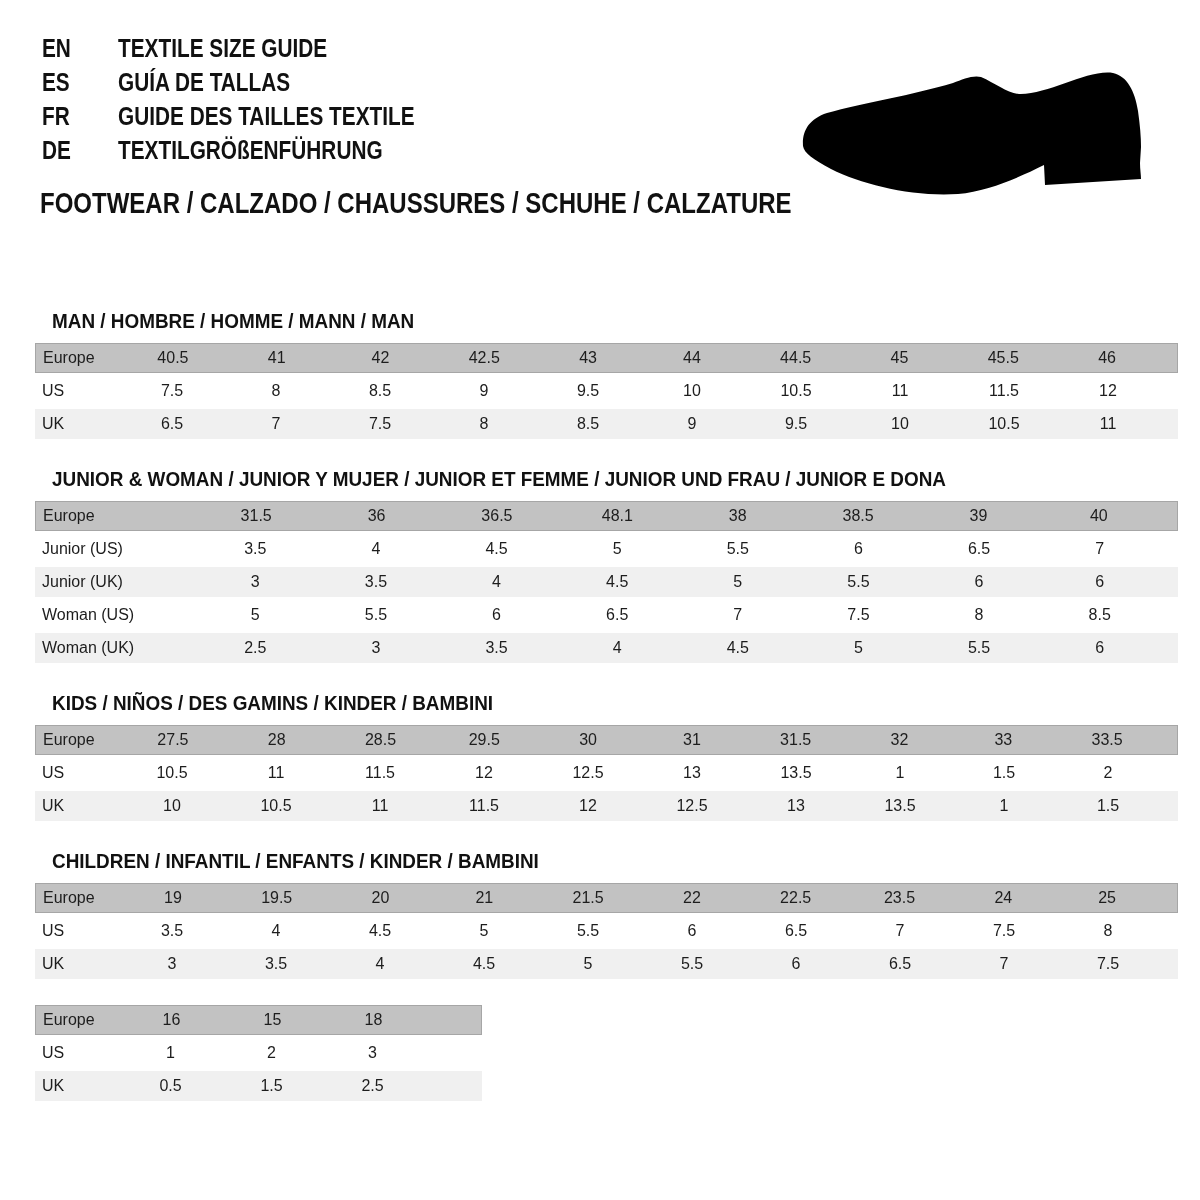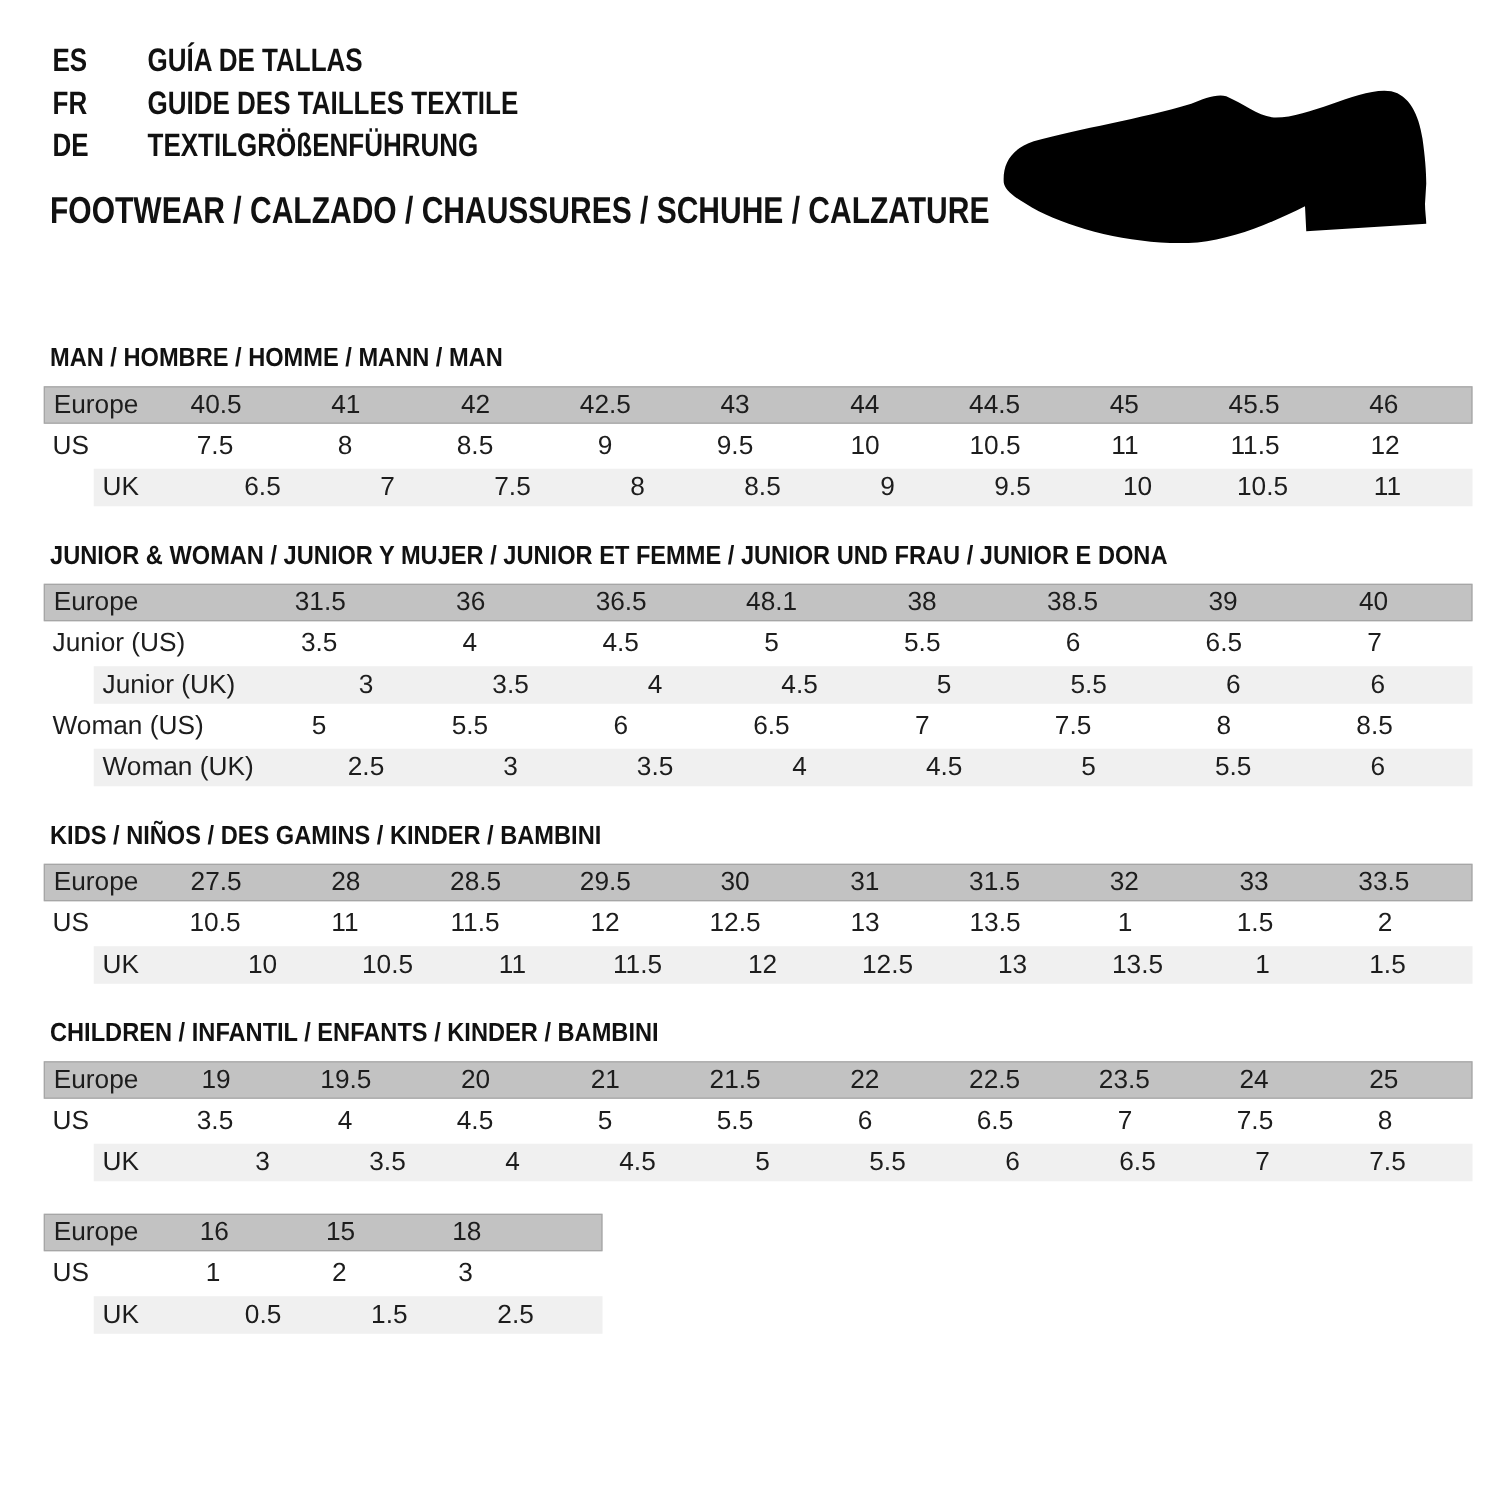--- a/index.html
+++ b/index.html
@@ -21,45 +21,46 @@
   .shoe-icon svg { display:block; width:100%; height:100%; }
 
   
   .category-line { margin-top:19px; height:34px; line-height:34px; padding-left:5px; white-space:nowrap; }
   .cond-cat { display:inline-block; font-weight:700; font-size:30px; color:#111;
               transform:scaleX(0.8); transform-origin:0 50%; white-space:nowrap; }
 
   
   .table-section { margin-top:26px; }
   .table-section.first { margin-top:87px; }
-  .table-title { height:26px; line-height:26px; margin:0 0 10px 0; padding-left:5px; white-space:nowrap; }
+  .table-title { height:26px; line-height:26px; margin:0 0 10px 12px; padding-left:5px; white-space:nowrap; }
   .cond-title { display:inline-block; font-weight:700; font-size:21px; color:#111;
                 transform:scaleX(0.9); transform-origin:0 50%; white-space:nowrap; }
 
   .size-table { width:100%; }
   .size-table[data-table-id="babies"] { width:447px; }
 
   .trow { display:flex; height:30px; line-height:30px; margin-bottom:3px;
-          padding-right:18px; font-size:21px; color:var(--row-text,#1d1d1d); }
+          padding-right:18px; font-size:16px; color:var(--row-text,#1d1d1d); }
   .trow.hrow { background:var(--header-row-bg,#c2c2c2);
                border:1px solid var(--header-row-border,#a6a6a6); line-height:28px; }
-  .trow:nth-child(2n+3) { background:var(--stripe-bg,#f0f0f0);margin-left:40px; }
+  .trow:nth-child(2n+3) { background:var(--stripe-bg,#f0f0f0); }
 
   .tlabel { flex:0 0 85px; padding-left:7px; text-align:left; white-space:nowrap; }
   .size-table[data-table-id="junior_woman"] .tlabel { flex:0 0 160px; }
   .tcell { flex:1 1 0; text-align:center; white-space:nowrap; }
   .size-table[data-table-id="babies"] .tcell { flex:0 0 101px; }
 </style>
 </head>
 <body>
 
 <div class="page">
 
   <div class="header-area">
     <div class="lang-block">
+        <div class="lang-line"><span class="lang-code">EN</span><span class="lang-title">TEXTILE SIZE GUIDE</span></div>
         <div class="lang-line"><span class="lang-code">ES</span><span class="lang-title">GUÍA DE TALLAS</span></div>
         <div class="lang-line"><span class="lang-code">FR</span><span class="lang-title">GUIDE DES TAILLES TEXTILE</span></div>
         <div class="lang-line"><span class="lang-code">DE</span><span class="lang-title">TEXTILGRÖßENFÜHRUNG</span></div>
       </div>
 
     <div class="shoe-icon">
       <svg viewBox="0 0 350 135" xmlns="http://www.w3.org/2000/svg" preserveAspectRatio="none">
         <path fill="#000000" d="
           M10,83
           C9,68 16,56 34,50

